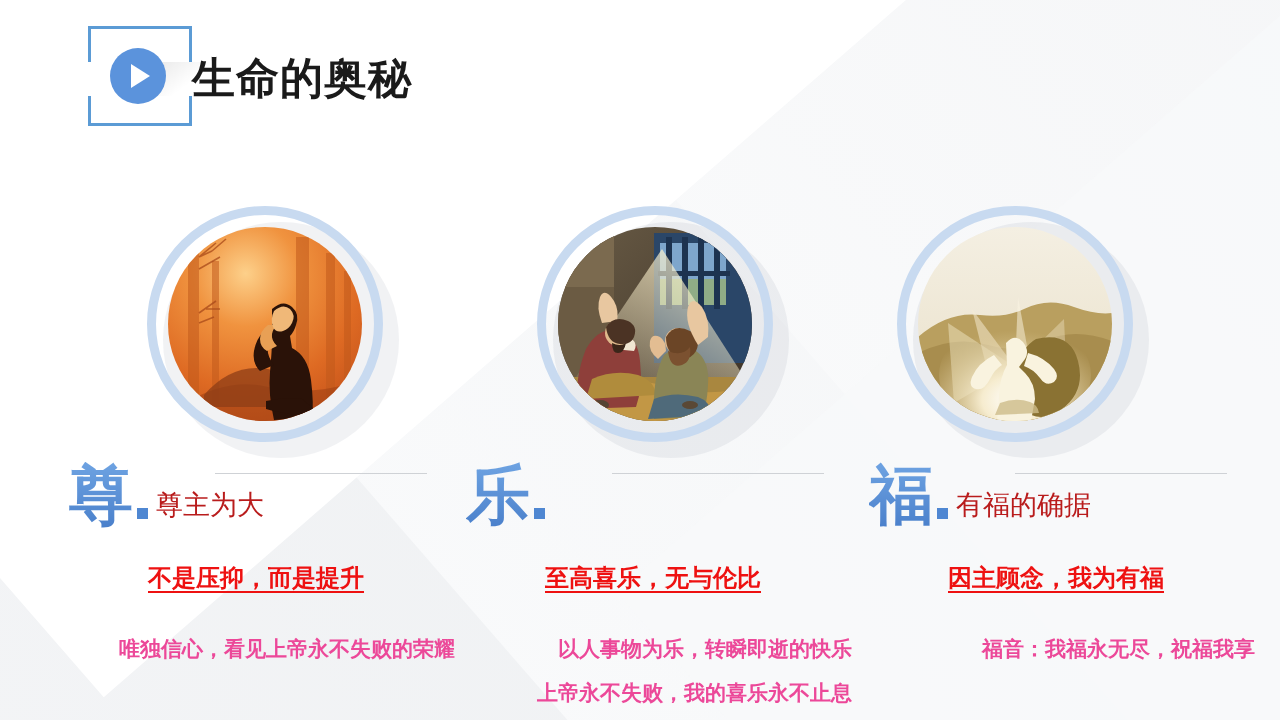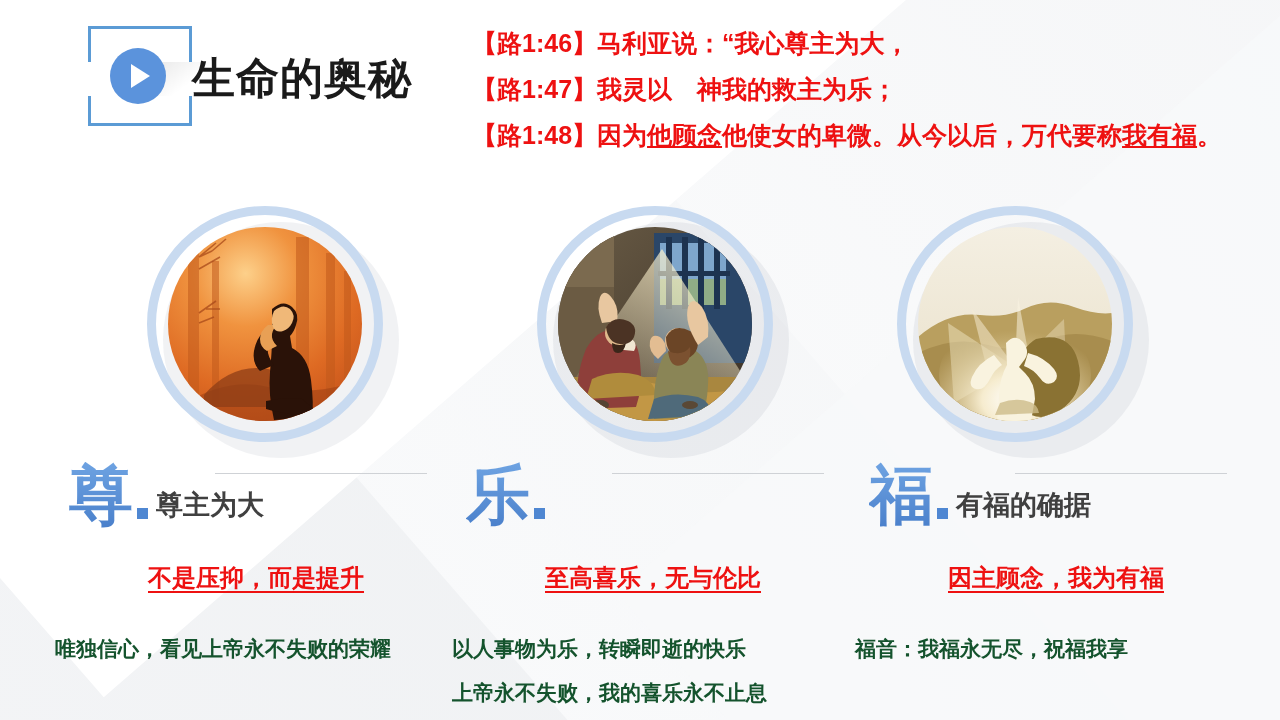--- a/index.html
+++ b/index.html
@@ -218,22 +218,22 @@
   }
   .sq-dot {
     width: 11px;
     height: 11px;
     background: #4f87d2;
     margin: 0 8px 9px 4px;
     flex: none;
   }
   .sub-char {
     font-size: 27px;
-    font-weight: bold;
-    color: #404040;
+    font-weight: normal;
+    color: #b91c1c;
     line-height: 34px;
     padding-bottom: 6px;
   }
 
   .red-head {
     position: absolute;
     top: 100px;
     left: 1px;
     width: 400px;
     text-align: center;
@@ -243,22 +243,22 @@
     text-decoration: underline;
     text-underline-offset: 5px;
     white-space: nowrap;
   }
 
   .blue-lines {
     position: absolute;
     top: 165px;
     left: 0;
     width: 400px;
-    text-align: left;
-    color: #14532d;
+    text-align: right;
+    color: #ec4899;
     font-size: 21px;
     font-weight: bold;
     line-height: 44px;
     white-space: nowrap;
   }
   .blue-lines span { display: block; }
 </style>
 </head>
 <body>
 
@@ -274,25 +274,20 @@
   <div class="logo">
     <div class="logo-frame"></div>
     <div class="logo-shadow"></div>
     <div class="logo-circle">
       <div class="logo-play"></div>
     </div>
   </div>
 
   <div class="deck-title">生命的奥秘</div>
 
-  <div class="verses">
-    <span class="verse-line"><span>【路1:46】</span><span>马利亚说：“我心尊主为大，</span></span>
-    <span class="verse-line"><span>【路1:47】</span><span>我灵以　神我的救主为乐；</span></span>
-    <span class="verse-line"><span>【路1:48】</span><span>因为</span><span class="u">他顾念</span><span>他使女的卑微。从今以后，万代要称</span><span class="u">我有福</span><span>。</span></span>
-  </div>
 
   <div class="circle-wrap c1">
     <div class="ring-shadow"></div>
     <div class="ring"></div>
     <div class="photo">
       <svg width="194" height="194" viewBox="0 0 194 194" aria-hidden="true">
         <defs>
           <radialGradient id="g1" cx="40%" cy="24%" r="85%">
             <stop offset="0%" stop-color="#fdd08a"></stop>
             <stop offset="32%" stop-color="#f0933f"></stop>

